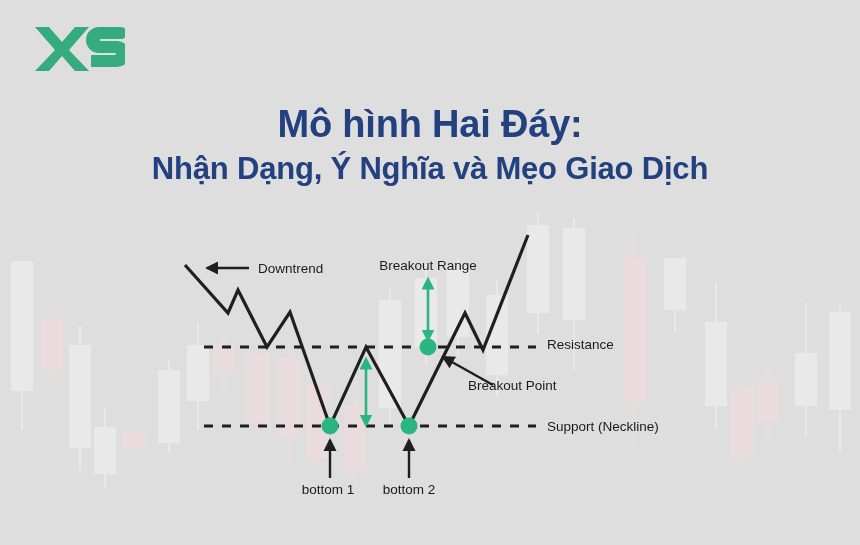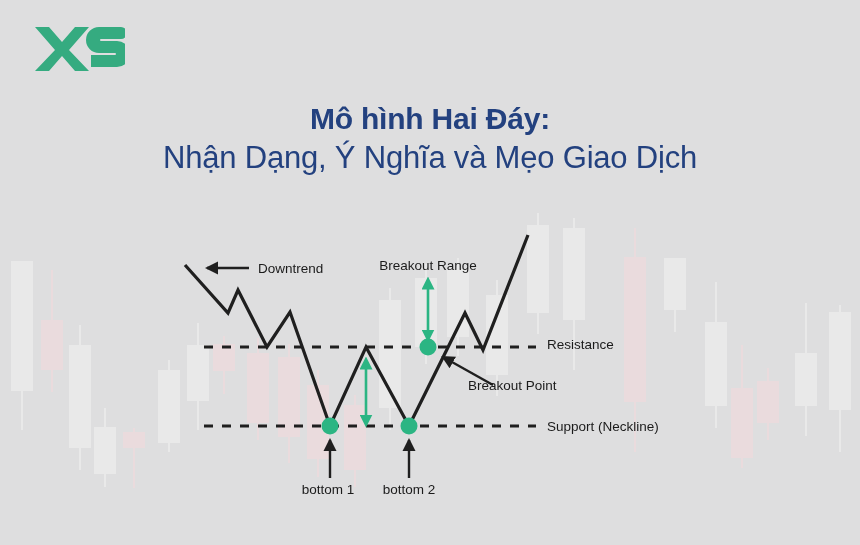--- a/index.html
+++ b/index.html
@@ -34,28 +34,28 @@
     position: absolute;
     left: 0;
     top: 100px;
     width: 860px;
     text-align: center;
     color: #23417f;
     line-height: 1.28;
   }
   #title-line1 {
     display: block;
-    font-size: 30px;
+    font-size: 38px;
     font-weight: 700;
     letter-spacing: -0.2px;
   }
   #title-line2 {
     display: block;
     font-size: 31px;
-    font-weight: 400;
+    font-weight: 700;
     letter-spacing: -0.2px;
   }
 
   
   #chart-svg {
     position: absolute;
     left: 0;
     top: 0;
     width: 860px;
     height: 545px;

